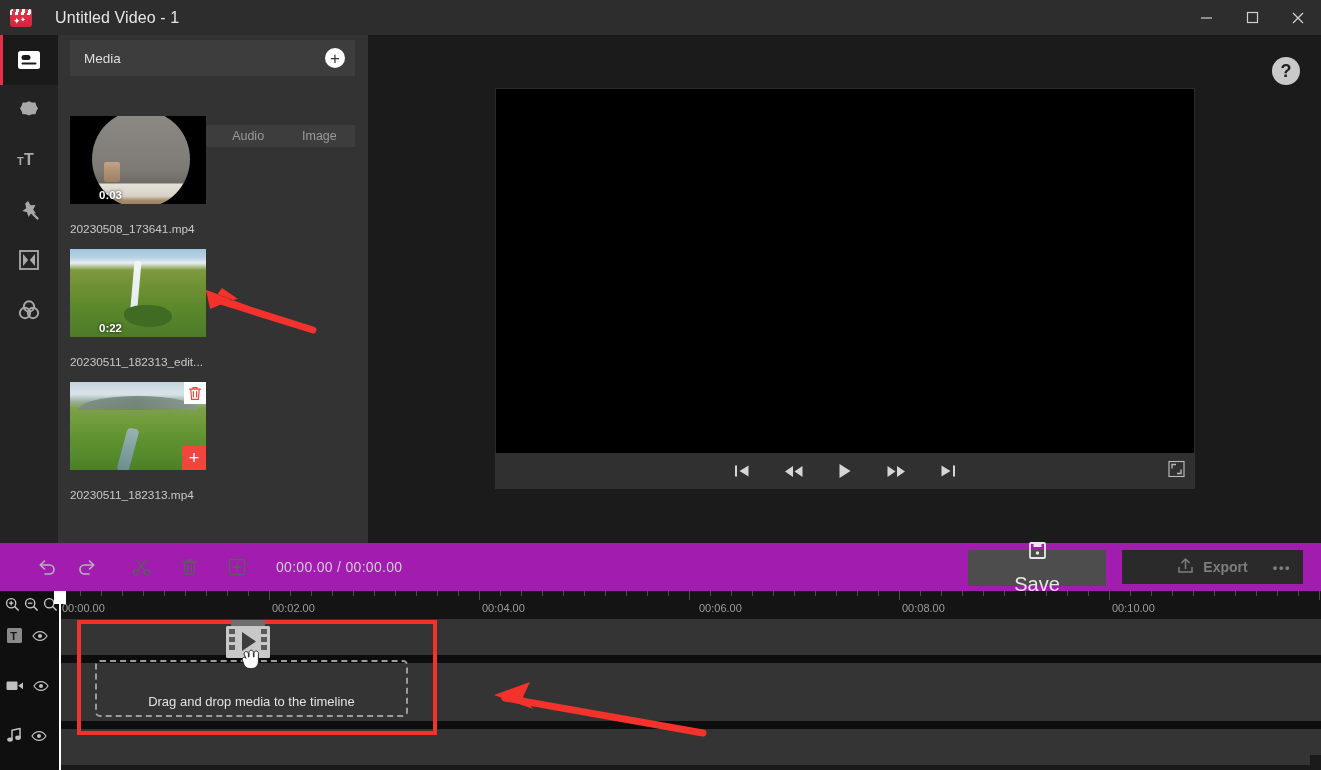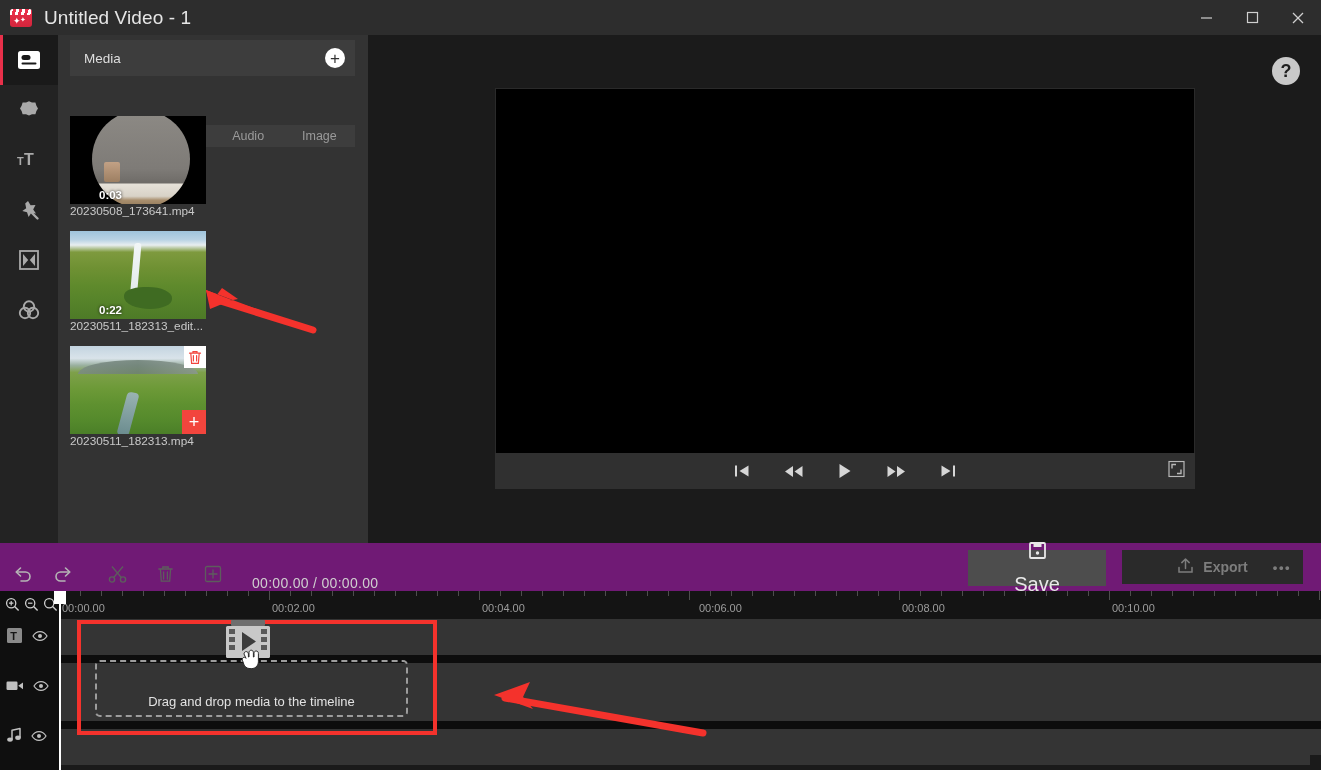--- a/index.html
+++ b/index.html
@@ -25,21 +25,21 @@
   .app-icon::before {
     content: ""; position: absolute; left: 0; top: 0; width: 100%; height: 6px;
     background: repeating-linear-gradient(105deg, #fff 0 3px, #e8304a 3px 6px);
   }
   .app-icon .spark {
     position: absolute; color: #fff; font-size: 8px; line-height: 1;
   }
   .app-icon .s1 { left: 3px; top: 8px; font-size: 9px; }
   .app-icon .s2 { left: 10px; top: 7px; font-size: 7px; }
   .title-text {
-    margin-left: 12px; font-size: 19px; color: #e6e6e6; letter-spacing: .1px;
+    margin-left: 23px; font-size: 16px; color: #e6e6e6; letter-spacing: .1px;
   }
   .win-btns { margin-left: auto; display: flex; height: 35px; }
   .win-btn {
     width: 46px; height: 35px; display: flex; align-items: center; justify-content: center;
     color: #cfcfcf;
   }
   .win-btn svg { display: block; }
 
   
   .rail {
@@ -93,21 +93,21 @@
     position: relative; width: 136px; height: 88px; background: #000;
     overflow: hidden;
   }
   .thumb .dur {
     position: absolute; left: 5px; bottom: 3px; font-size: 11.5px;
     color: #ffffff; font-weight: 700; z-index: 4;
     text-shadow: 0 0 3px rgba(0,0,0,.9);
     padding-left: 24px;
   }
   .media-name {
-    margin-top: 0; width: 136px; font-size: 11.8px; color: #c8c8c8;
+    margin-top: 18px; width: 136px; font-size: 11.8px; color: #c8c8c8;
     white-space: nowrap; overflow: hidden; text-overflow: ellipsis;
   }
   .del-btn {
     position: absolute; right: 0px; top: 0px; width: 22px; height: 22px;
     background: #ffffff; display: flex; align-items: center; justify-content: center;
     z-index: 5;
   }
   .add-btn {
     position: absolute; right: 0px; bottom: 0px; width: 24px; height: 24px;
     background: #f2453d; color: #fff; display: flex; align-items: center;
@@ -185,21 +185,21 @@
   }
   .pbtn { color: #d6d6d6; display: flex; align-items: center; justify-content: center; }
   .fullscreen-btn {
     position: absolute; right: 10px; top: 50%; transform: translateY(-50%);
     color: #b8b8b8;
   }
 
   
   .bottom-toolbar {
     position: absolute; left: 0; top: 543px; width: 1321px; height: 48px;
-    background: #701a75; display: flex; align-items: flex-end;
+    background: #a21caf; display: flex; align-items: center; padding-left: 24px;
   }
   .tb-icon {
     width: 34px; height: 34px; display: flex; align-items: center; justify-content: center;
     color: #b5b5b5; margin-left: 6px;
   }
   .tb-icon.dim { color: #5d5d5d; }
   .timecode { margin-left: 22px; font-size: 14px; color: #cfcfcf; letter-spacing: .3px; }
   .save-btn {
     position: absolute; left: 968px; top: 550px; width: 138px; height: 36px;
     background: #4d4d4d; color: #e8e8e8; display: flex; align-items: center;

